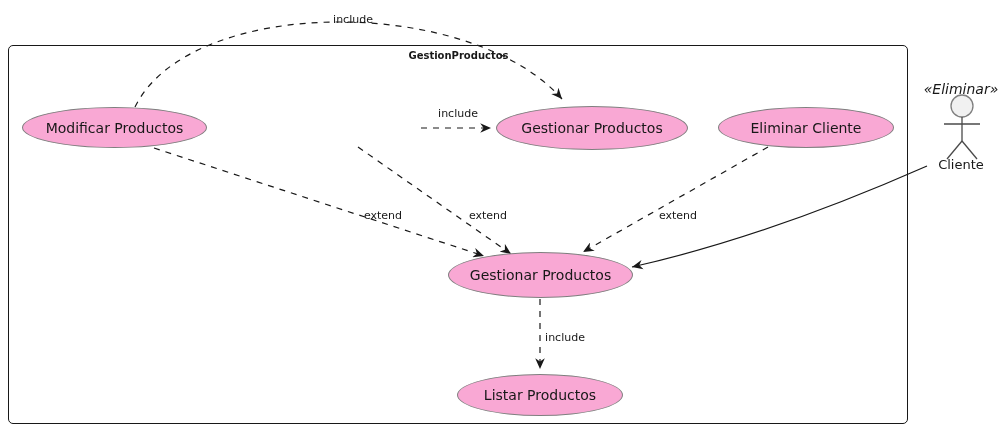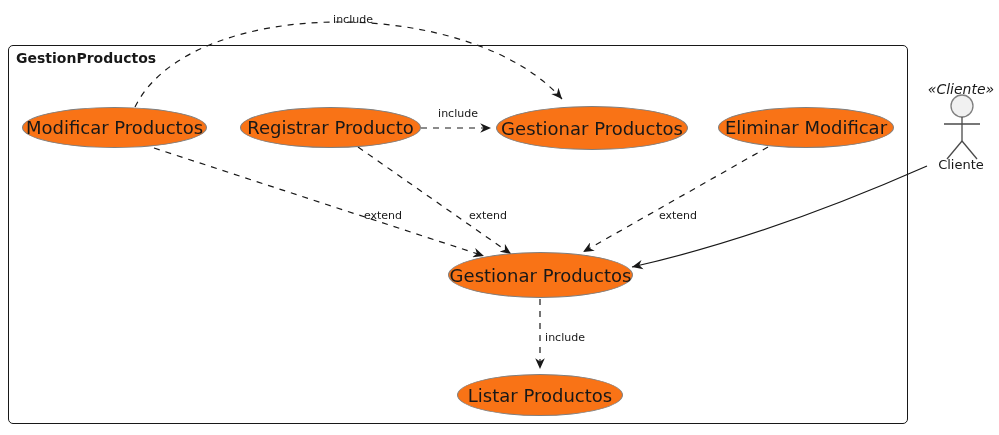--- a/index.html
+++ b/index.html
@@ -22,35 +22,36 @@
     position: absolute;
     left: 8px; top: 45px;
     width: 898px; height: 377px;
     border: 1.5px solid #181818;
     border-radius: 5px;
     background: transparent;
     z-index: 1;
   }
   .frame-title {
     position: absolute;
-    left: 16px; top: 50px;
+    left: 8px; top: 50px;
     width: 901px;
-    font-size: 14px;
+    text-align: center;
+    font-size: 10px;
     font-weight: bold;
     z-index: 3;
   }
   .usecase {
     position: absolute;
     border: 1px solid #7f7f7f;
     border-radius: 50%;
-    background: #f97316;
+    background: #f9a8d4;
     display: flex;
     align-items: center;
     justify-content: center;
-    font-size: 18px;
+    font-size: 14px;
     white-space: nowrap;
     z-index: 3;
     box-sizing: border-box;
   }
   .uc-modificar { left: 22px;  top: 107px; width: 185px; height: 41px; }
   .uc-registrar { left: 240px; top: 107px; width: 181px; height: 41px; }
   .uc-categorias{ left: 496px; top: 106px; width: 192px; height: 44px; }
   .uc-eliminar  { left: 718px; top: 107px; width: 176px; height: 41px; }
   .uc-gestionar { left: 448px; top: 252px; width: 185px; height: 46px; }
   .uc-listar    { left: 457px; top: 374px; width: 166px; height: 42px; text-align: right; }
@@ -128,39 +129,36 @@
       <line x1="962" y1="117" x2="962" y2="141"></line>
       <line x1="944" y1="124" x2="980" y2="124"></line>
       <line x1="962" y1="141" x2="947" y2="159"></line>
       <line x1="962" y1="141" x2="977" y2="159"></line>
     </g>
   </svg>
 
   <div class="usecase uc-modificar">
     <span>Modificar Productos</span>
   </div>
-  <div class="usecase uc-registrar">
-    <span>Registrar Producto</span>
-  </div>
   <div class="usecase uc-categorias">
     <span>Gestionar Productos</span>
   </div>
   <div class="usecase uc-eliminar">
-    <span>Eliminar Modificar</span>
+    <span>Eliminar Cliente</span>
   </div>
   <div class="usecase uc-gestionar">
     <span>Gestionar Productos</span>
   </div>
   <div class="usecase uc-listar">
     <span>Listar Productos</span>
   </div>
 
   <div class="edge-label lbl-include-top">include</div>
   <div class="edge-label lbl-include-mid">include</div>
   <div class="edge-label lbl-extend-left">extend</div>
   <div class="edge-label lbl-extend-mid">extend</div>
   <div class="edge-label lbl-extend-right">extend</div>
   <div class="edge-label lbl-include-bottom">include</div>
 
-  <div class="actor-stereotype">«Cliente»</div>
+  <div class="actor-stereotype">«Eliminar»</div>
   <div class="actor-name">Cliente</div>
 
 </div>
 
 </body></html>

